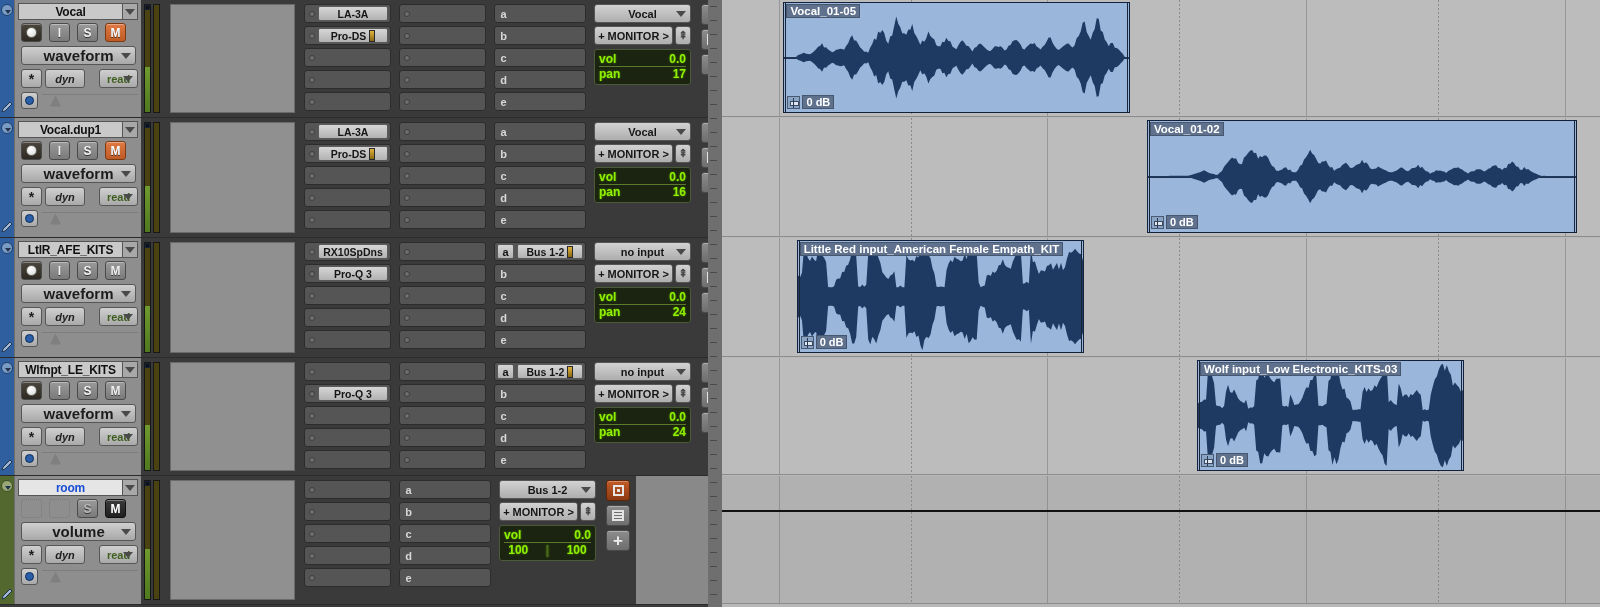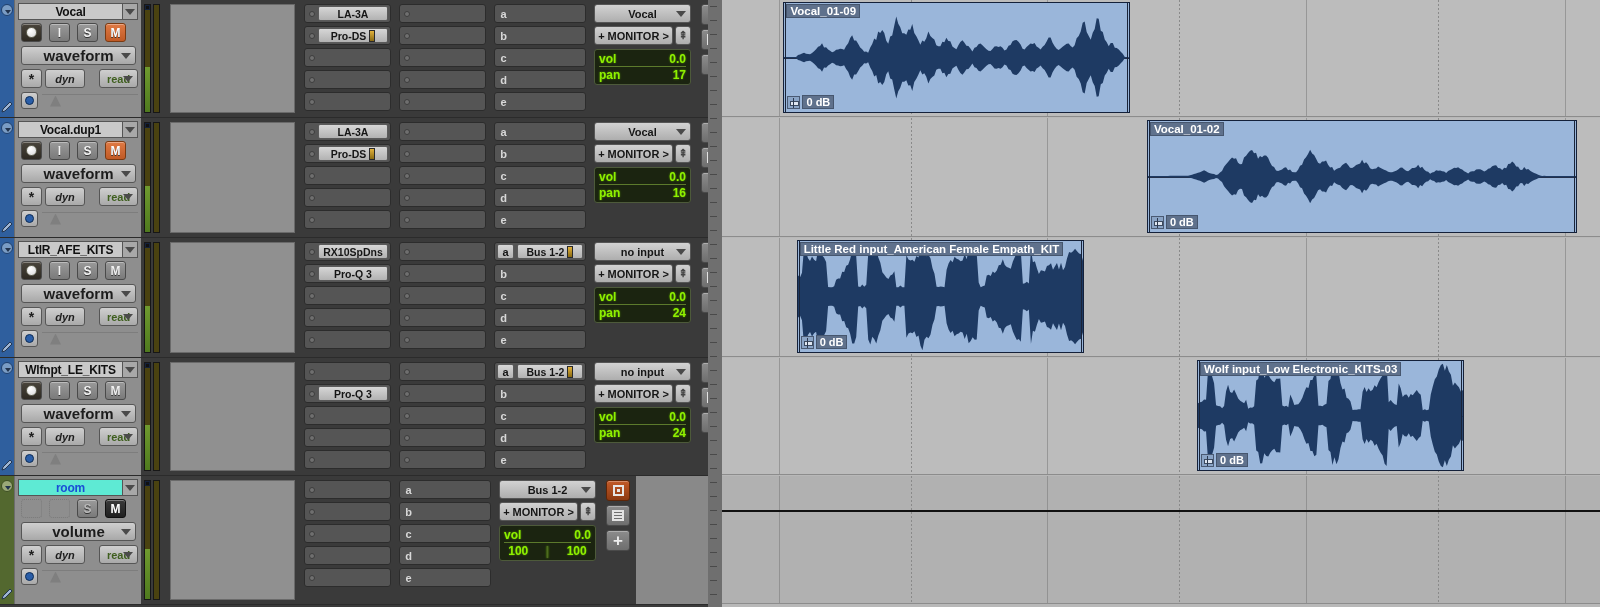--- a/index.html
+++ b/index.html
@@ -58,21 +58,21 @@
     height:17px; display:flex; align-items:stretch;
     margin-bottom:3px;
   }
   .namefield {
     flex:1; background:#c9c9c9;
     border:1px solid #555; border-right:none;
     display:flex; align-items:center; justify-content:center;
     font-weight:bold; font-size:12px; color:#111;
     letter-spacing:-0.2px; overflow:hidden; white-space:nowrap;
   }
-  .namefield.white { background:#5eead4; color:#1a4fd6; }
+  .namefield.white { background:#e5e5e5; color:#1a4fd6; }
   .namedrop {
     width:16px; background:#a8a8a8;
     border:1px solid #555;
     display:flex; align-items:center; justify-content:center;
   }
   .namedrop:after {
     content:""; border-left:5px solid transparent; border-right:5px solid transparent;
     border-top:6px solid #4a4a4a;
   }
 
@@ -220,21 +220,21 @@
     border:1px solid #565656; border-radius:3px;
     display:flex; align-items:center; justify-content:center;
     font-size:11px; color:#444; font-weight:bold;
   }
   .lcd {
     margin-top:4px; background:#1b2410;
     border:1px solid #4d5a3a; border-radius:3px;
     padding:2px 4px; font-weight:bold; font-size:12px;
     color:#8ef000; text-shadow:0 0 2px #5a9c00;
   }
-  .lcd .ln { display:flex; justify-content:space-between; align-items:flex-end; height:15px;gap:9px;}
+  .lcd .ln { display:flex; justify-content:space-between; align-items:flex-start; height:15px;gap:9px;}
   .lcd .ln.top { border-bottom:1px solid #5c7a2c; }
   .lcd .ln.split { justify-content:space-around; }
   .lcd .sep { color:#4e6b22; }
 
   .btncol { flex:0 0 36px; width:36px; background:#3a3a3a; padding:4px 0; display:flex; flex-direction:column; align-items:center; gap:4px;}
   .ibtn {
     width:24px; height:21px; border-radius:3px;
     border:1px solid #4a4a4a;
     background:linear-gradient(#8c8c8c,#6e6e6e);
     display:flex; align-items:center; justify-content:center;
@@ -1090,21 +1090,21 @@
           <div class="gridline" style="left: 66.5%;"></div>
           <div class="gridline dotted" style="left: 81.5%;"></div>
           <div class="gridline" style="left: 96%;"></div>
           <div class="clip" style="left: 7%; width: 39.5%; background: rgb(154, 182, 218);">
             <div class="zeroline"></div>
             <svg preserveAspectRatio="none" viewBox="0 0 347 112">
               <path d="M0.0 55.5 L2.0 55.5 L4.0 55.5 L6.1 55.6 L8.1 55.5 L10.1 55.6 L12.1 55.5 L14.1 53.5 L16.1 52.9 L18.2 51.9 L20.2 51.1 L22.2 52.1 L24.2 52.5 L26.2 52.7 L28.2 51.4 L30.3 49.6 L32.3 47.4 L34.3 45.0 L36.3 44.3 L38.3 41.4 L40.3 45.8 L42.4 45.4 L44.4 47.7 L46.4 49.1 L48.4 50.6 L50.4 49.8 L52.5 48.0 L54.5 47.8 L56.5 47.1 L58.5 47.3 L60.5 48.0 L62.5 44.2 L64.6 41.3 L66.6 35.9 L68.6 33.1 L70.6 38.5 L72.6 38.6 L74.6 41.8 L76.7 45.7 L78.7 47.6 L80.7 50.2 L82.7 49.9 L84.7 51.0 L86.8 45.7 L88.8 42.1 L90.8 36.4 L92.8 37.9 L94.8 29.2 L96.8 30.8 L98.9 27.7 L100.9 30.9 L102.9 38.7 L104.9 41.9 L106.9 34.5 L108.9 33.4 L111.0 23.0 L113.0 13.8 L115.0 21.4 L117.0 24.9 L119.0 31.1 L121.0 31.2 L123.1 32.7 L125.1 27.3 L127.1 27.5 L129.1 21.6 L131.1 30.8 L133.2 34.1 L135.2 38.3 L137.2 42.9 L139.2 38.5 L141.2 39.8 L143.2 36.2 L145.3 29.4 L147.3 33.8 L149.3 35.9 L151.3 37.4 L153.3 43.3 L155.3 44.5 L157.4 44.4 L159.4 39.7 L161.4 40.4 L163.4 35.8 L165.4 39.0 L167.4 39.4 L169.5 44.8 L171.5 46.2 L173.5 47.4 L175.5 43.3 L177.5 40.1 L179.6 38.4 L181.6 40.9 L183.6 43.8 L185.6 44.1 L187.6 46.8 L189.6 49.9 L191.7 46.0 L193.7 45.1 L195.7 42.4 L197.7 41.7 L199.7 43.5 L201.7 45.4 L203.8 47.6 L205.8 49.1 L207.8 49.2 L209.8 47.2 L211.8 44.7 L213.8 44.5 L215.9 45.3 L217.9 44.4 L219.9 46.1 L221.9 48.9 L223.9 47.9 L226.0 44.0 L228.0 43.2 L230.0 39.2 L232.0 38.4 L234.0 38.1 L236.0 39.9 L238.1 42.6 L240.1 47.0 L242.1 47.9 L244.1 45.1 L246.1 43.3 L248.1 41.6 L250.2 42.1 L252.2 41.0 L254.2 44.7 L256.2 45.9 L258.2 47.7 L260.3 44.9 L262.3 43.1 L264.3 39.6 L266.3 35.5 L268.3 35.4 L270.3 40.9 L272.4 44.5 L274.4 47.1 L276.4 48.4 L278.4 46.8 L280.4 45.0 L282.4 43.4 L284.5 41.8 L286.5 41.6 L288.5 44.2 L290.5 45.7 L292.5 43.5 L294.5 36.1 L296.6 34.0 L298.6 29.2 L300.6 20.2 L302.6 19.0 L304.6 29.7 L306.7 33.8 L308.7 37.8 L310.7 30.5 L312.7 26.8 L314.7 15.7 L316.7 16.3 L318.8 28.5 L320.8 29.9 L322.8 37.6 L324.8 40.3 L326.8 44.5 L328.8 41.2 L330.9 41.1 L332.9 45.9 L334.9 46.2 L336.9 47.8 L338.9 50.2 L340.9 52.2 L343.0 55.5 L345.0 55.6 L347.0 55.5 L347.0 56.5 L345.0 56.4 L343.0 56.5 L340.9 59.8 L338.9 61.8 L336.9 64.2 L334.9 65.8 L332.9 66.1 L330.9 70.9 L328.8 70.8 L326.8 67.5 L324.8 71.7 L322.8 74.4 L320.8 82.1 L318.8 83.5 L316.7 95.7 L314.7 96.3 L312.7 85.2 L310.7 81.5 L308.7 74.2 L306.7 78.2 L304.6 82.3 L302.6 93.0 L300.6 91.8 L298.6 82.8 L296.6 78.0 L294.5 75.9 L292.5 68.5 L290.5 66.3 L288.5 67.8 L286.5 70.4 L284.5 70.2 L282.4 68.6 L280.4 67.0 L278.4 65.2 L276.4 63.6 L274.4 64.9 L272.4 67.5 L270.3 71.1 L268.3 76.6 L266.3 76.5 L264.3 72.4 L262.3 68.9 L260.3 67.1 L258.2 64.3 L256.2 66.1 L254.2 67.3 L252.2 71.0 L250.2 69.9 L248.1 70.4 L246.1 68.7 L244.1 66.9 L242.1 64.1 L240.1 65.0 L238.1 69.4 L236.0 72.1 L234.0 73.9 L232.0 73.6 L230.0 72.8 L228.0 68.8 L226.0 68.0 L223.9 64.1 L221.9 63.1 L219.9 65.9 L217.9 67.6 L215.9 66.7 L213.8 67.5 L211.8 67.3 L209.8 64.8 L207.8 62.8 L205.8 62.9 L203.8 64.4 L201.7 66.6 L199.7 68.5 L197.7 70.3 L195.7 69.6 L193.7 66.9 L191.7 66.0 L189.6 62.1 L187.6 65.2 L185.6 67.9 L183.6 68.2 L181.6 71.1 L179.6 73.6 L177.5 71.9 L175.5 68.7 L173.5 64.6 L171.5 65.8 L169.5 67.2 L167.4 72.6 L165.4 73.0 L163.4 76.2 L161.4 71.6 L159.4 72.3 L157.4 67.6 L155.3 67.5 L153.3 68.7 L151.3 74.6 L149.3 76.1 L147.3 78.2 L145.3 82.6 L143.2 75.8 L141.2 72.2 L139.2 73.5 L137.2 69.1 L135.2 73.7 L133.2 77.9 L131.1 81.2 L129.1 90.4 L127.1 84.5 L125.1 84.7 L123.1 79.3 L121.0 80.8 L119.0 80.9 L117.0 87.1 L115.0 90.6 L113.0 98.2 L111.0 89.0 L108.9 78.6 L106.9 77.5 L104.9 70.1 L102.9 73.3 L100.9 81.1 L98.9 84.3 L96.8 81.2 L94.8 82.8 L92.8 74.1 L90.8 75.6 L88.8 69.9 L86.8 66.3 L84.7 61.0 L82.7 62.1 L80.7 61.8 L78.7 64.4 L76.7 66.3 L74.6 70.2 L72.6 73.4 L70.6 73.5 L68.6 78.9 L66.6 76.1 L64.6 70.7 L62.5 67.8 L60.5 64.0 L58.5 64.7 L56.5 64.9 L54.5 64.2 L52.5 64.0 L50.4 62.2 L48.4 61.4 L46.4 62.9 L44.4 64.3 L42.4 66.6 L40.3 66.2 L38.3 70.6 L36.3 67.7 L34.3 67.0 L32.3 64.6 L30.3 62.4 L28.2 60.6 L26.2 59.3 L24.2 59.5 L22.2 59.9 L20.2 60.9 L18.2 60.1 L16.1 59.1 L14.1 58.5 L12.1 56.5 L10.1 56.4 L8.1 56.5 L6.1 56.4 L4.0 56.5 L2.0 56.5 L0.0 56.5 Z" fill="#1e3a63"></path>
             </svg>
             <div class="fade" style="left: 1px;"></div>
             <div class="fade" style="right: 1px;"></div>
-            <div class="cname">Vocal_01-09</div>
+            <div class="cname">Vocal_01-05</div>
             <div class="gain">
               <div class="gh"></div>
               <div class="gv">0 dB</div>
             </div>
           </div>
         </div>
         <div class="tl-track" style="top: 118px; height: 119px;">
           <div class="gridline" style="left: 6.5%;"></div>
           <div class="gridline dotted" style="left: 21.5%;"></div>
           <div class="gridline" style="left: 37%;"></div>

